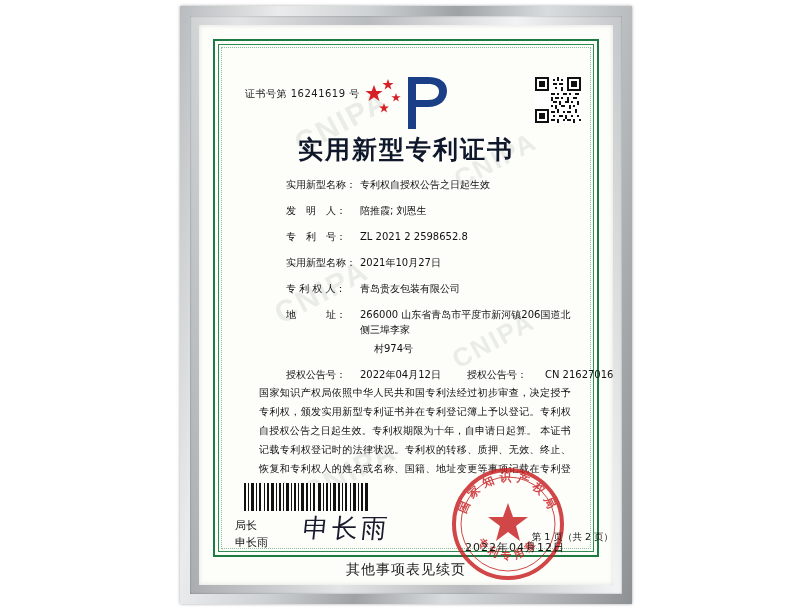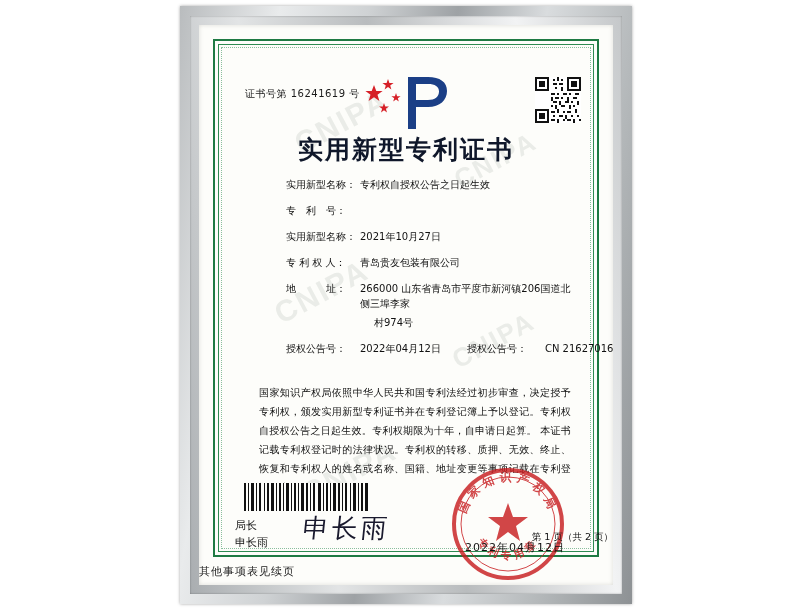--- a/index.html
+++ b/index.html
@@ -238,21 +238,22 @@
     top: 506px;
     text-align: right;
     font-size: 9.5px;
     color: #111;
     font-family: "DejaVu Sans", sans-serif;
   }
   .foot-note {
     position: absolute;
     left: 0; right: 0;
     bottom: 6px;
-    font-size: 11px;
+    text-align: center;
+    font-size: 14px;
     color: #222;
     font-family: "DejaVu Sans", sans-serif;
     letter-spacing: 1px;
   }
 </style>
 </head>
 <body>
 
 <div class="frame-outer">
   <div class="frame-inner">
@@ -350,23 +351,28 @@
 
       <div class="doc-title">实用新型专利证书</div>
 
       <div class="fields">
 
         <div class="row">
           <span class="lbl">实用新型名称：</span>
           <span class="val">专利权自授权公告之日起生效</span>
         </div>
 
+        <div class="row">
+          <span class="lbl">发　明　人：</span>
+          <span class="val">陪推霞; 刘恩生</span>
+        </div>
 
         <div class="row">
           <span class="lbl">专　利　号：</span>
+          <span class="val">ZL 2021 2 2598652.8</span>
         </div>
 
         <div class="row">
           <span class="lbl">实用新型名称：</span>
           <span class="val">2021年10月27日</span>
         </div>
 
         <div class="row">
           <span class="lbl">专 利 权 人：</span>
           <span class="val">青岛贵友包装有限公司</span>

